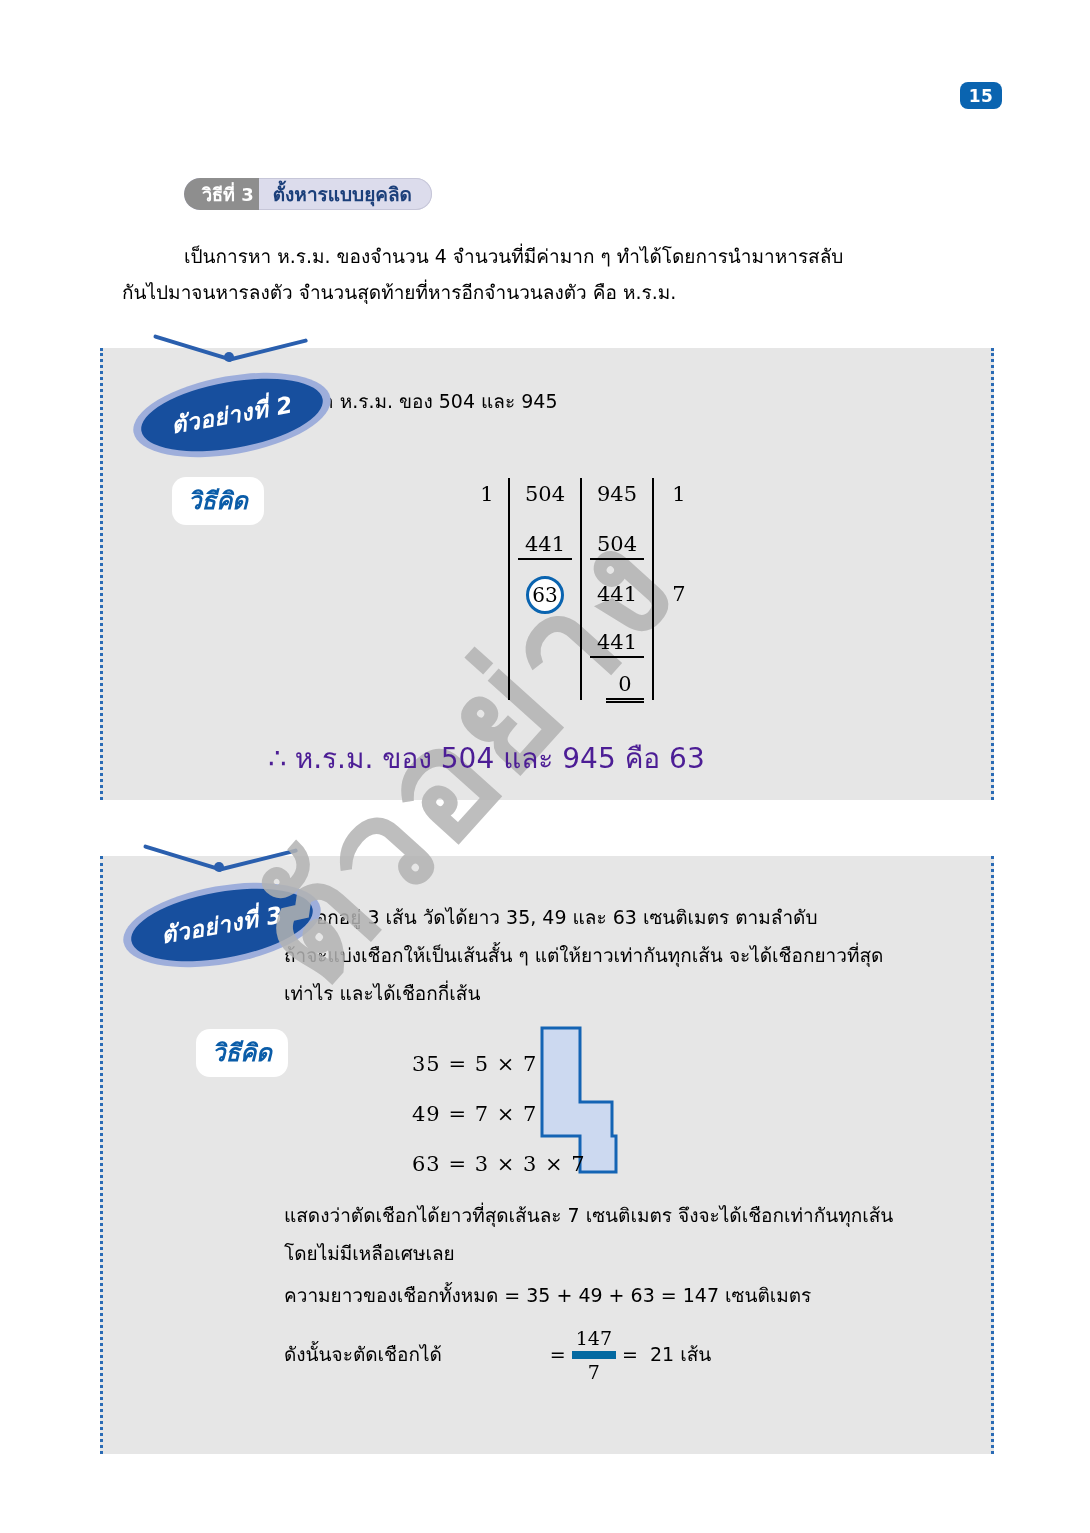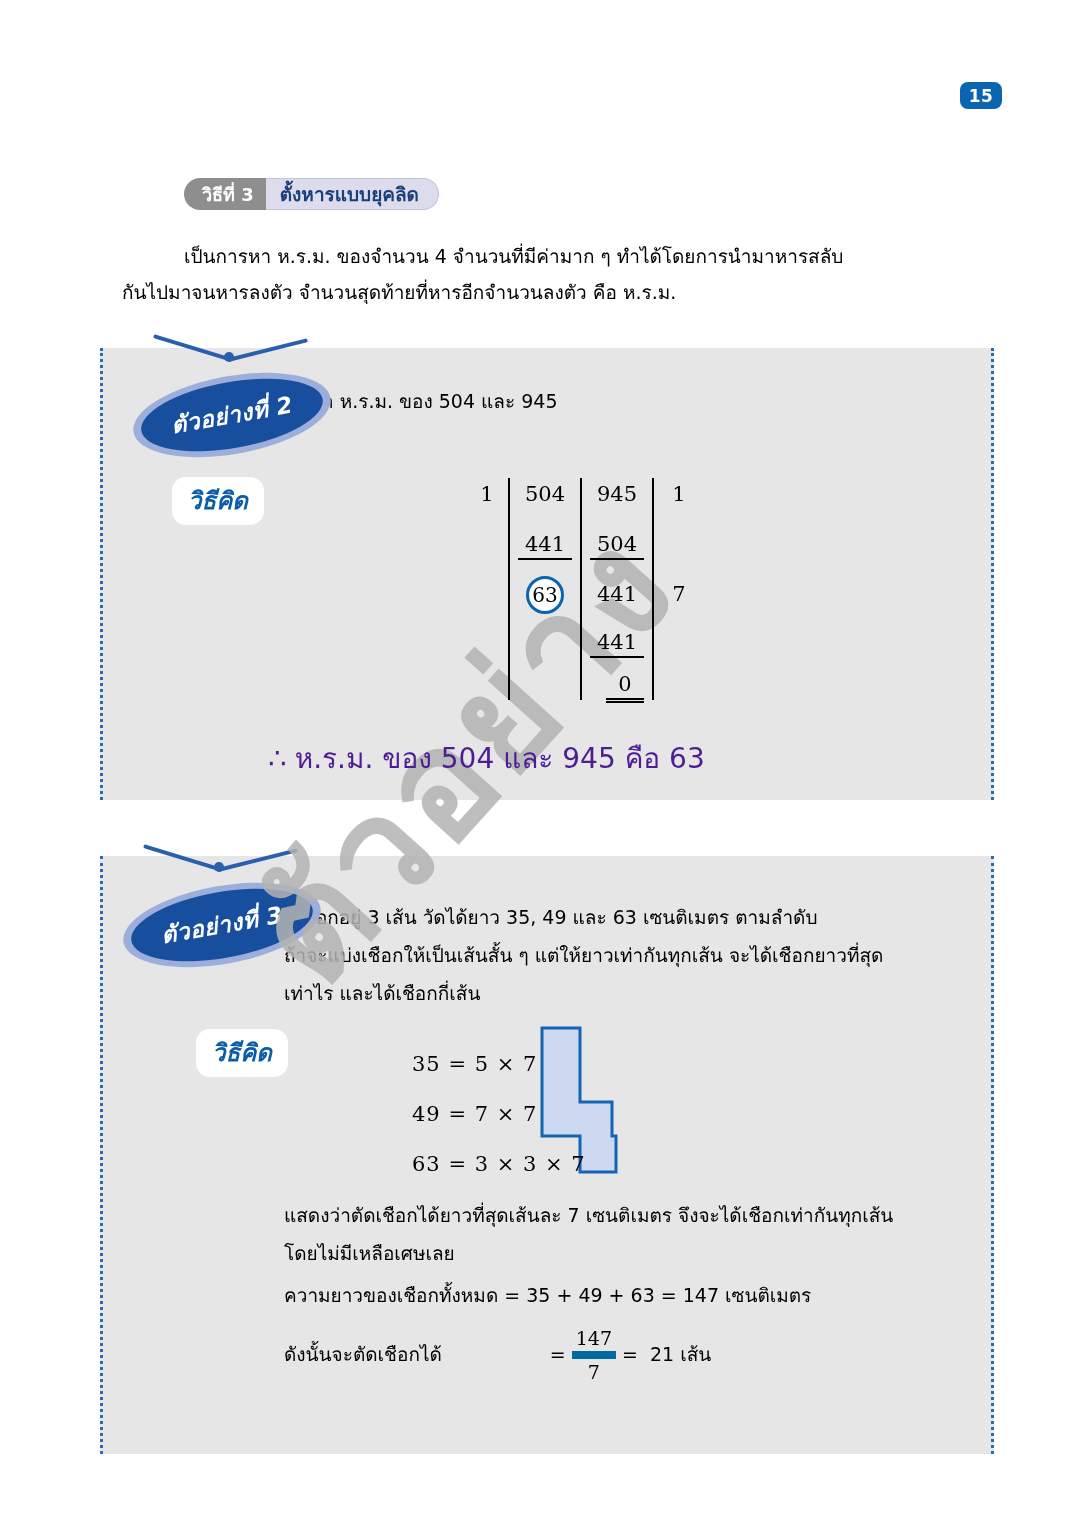--- a/index.html
+++ b/index.html
@@ -80,21 +80,21 @@
     border-radius: 16px;
     overflow: hidden;
     background: #dcdcec;
     box-shadow: 0 0 0 1px #c6c6d8 inset;
   }
   .method-pill-num {
     background: #8e8e8e;
     color: #ffffff;
     display: flex;
     align-items: center;
-    padding: 0 12px 0 18px;
+    padding: 0 5px 0 18px;
     font-size: 18px;
     font-weight: 700;
     white-space: nowrap;
     border-radius: 16px 0 0 16px;
   }
   .method-pill-text {
     color: #1b3f7a;
     display: flex;
     align-items: center;
     padding: 0 20px 0 14px;

